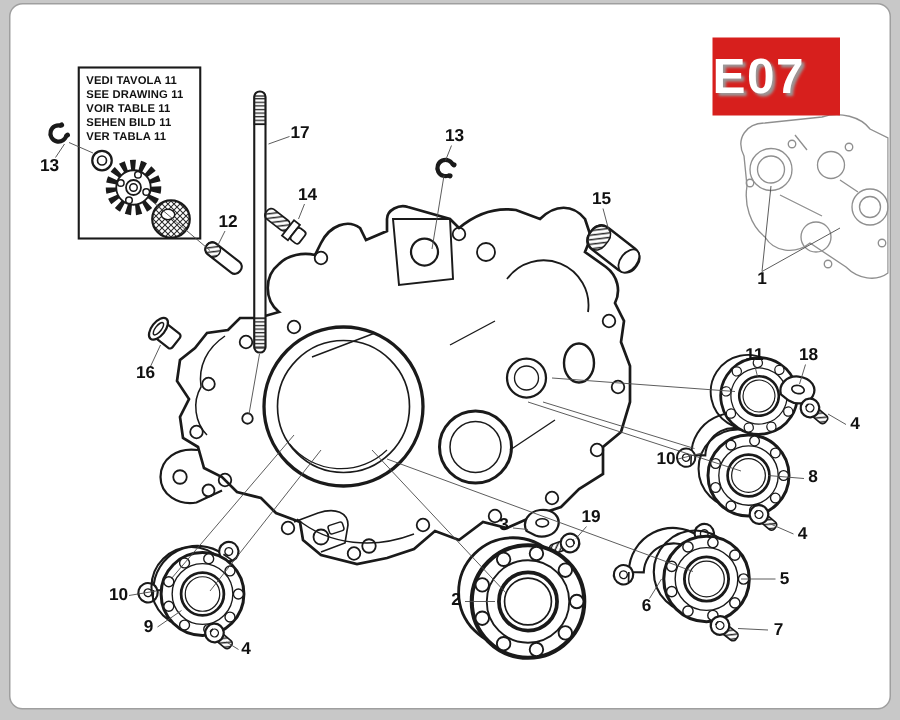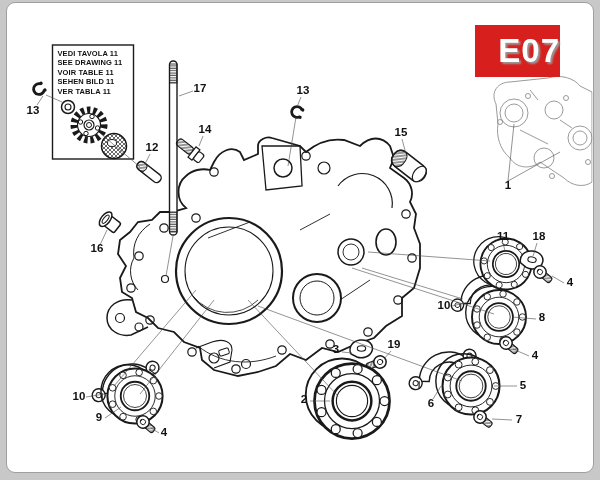--- a/index.html
+++ b/index.html
@@ -11,21 +11,21 @@
     position:absolute;left:6px;top:2px;width:586px;height:469px;
     background:#ffffff;border:1px solid #9f9f9f;border-radius:9px;
   }
   #diagram-svg{position:absolute;left:0;top:0;width:600px;height:480px;}
   .plabel{font:bold 11.5px "Liberation Sans",sans-serif;fill:#111;text-anchor:middle;}
   .boxtext{font:bold 7.5px "Liberation Sans",sans-serif;fill:#111;letter-spacing:0.1px;}
   .leader{stroke:#4a4a4a;stroke-width:0.6;fill:none;}
   .ink{stroke:#1a1a1a;fill:none;}
   #code-badge{
     position:absolute;left:475px;top:25px;width:85px;height:52px;
-    display:flex;align-items:center;justify-content:flex-end;
+    display:flex;align-items:center;justify-content:flex-start;
     color:#fff;font:bold 33px "Liberation Sans",sans-serif;letter-spacing:1px;
     text-shadow:2px 2px 2px #9a9a9a;
   }
 </style>
 </head>
 <body>
 
 <div id="page"></div>
 
 <svg id="diagram-svg" viewBox="0 0 600 480">

